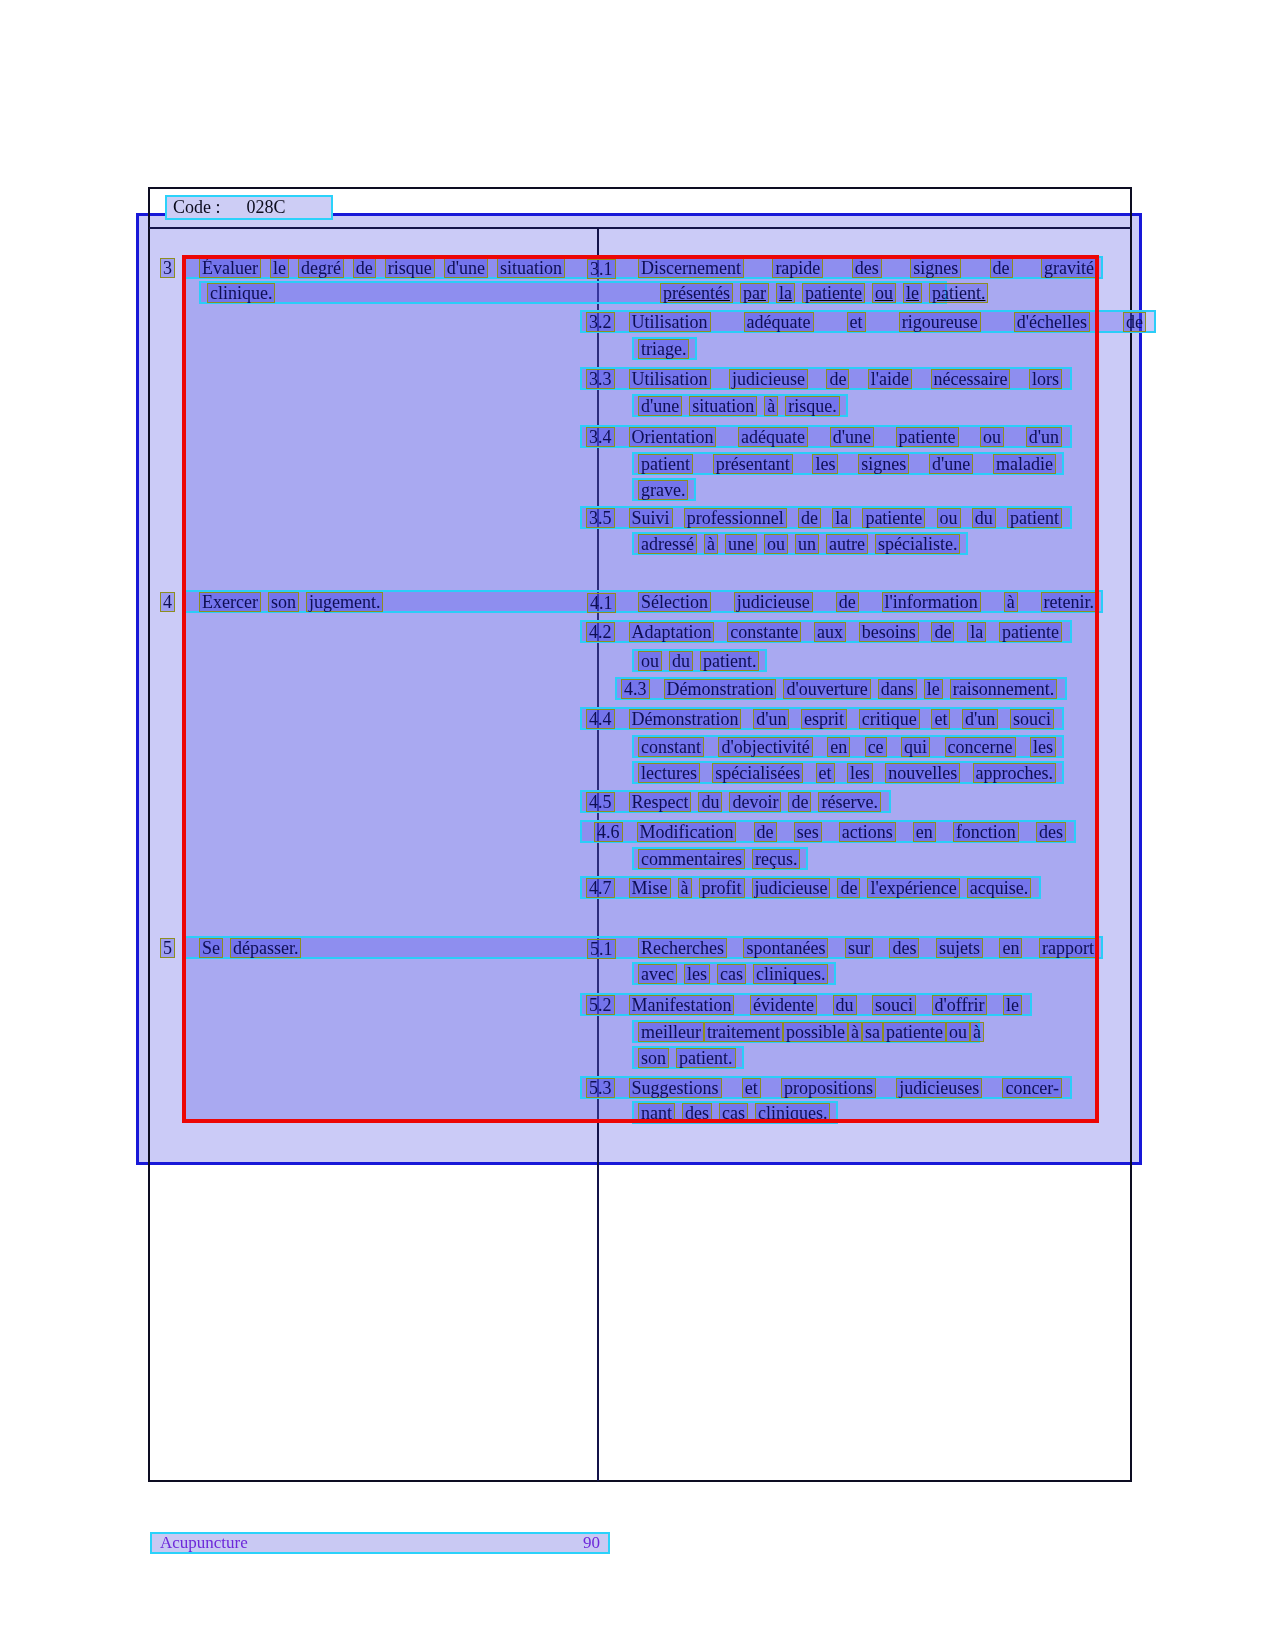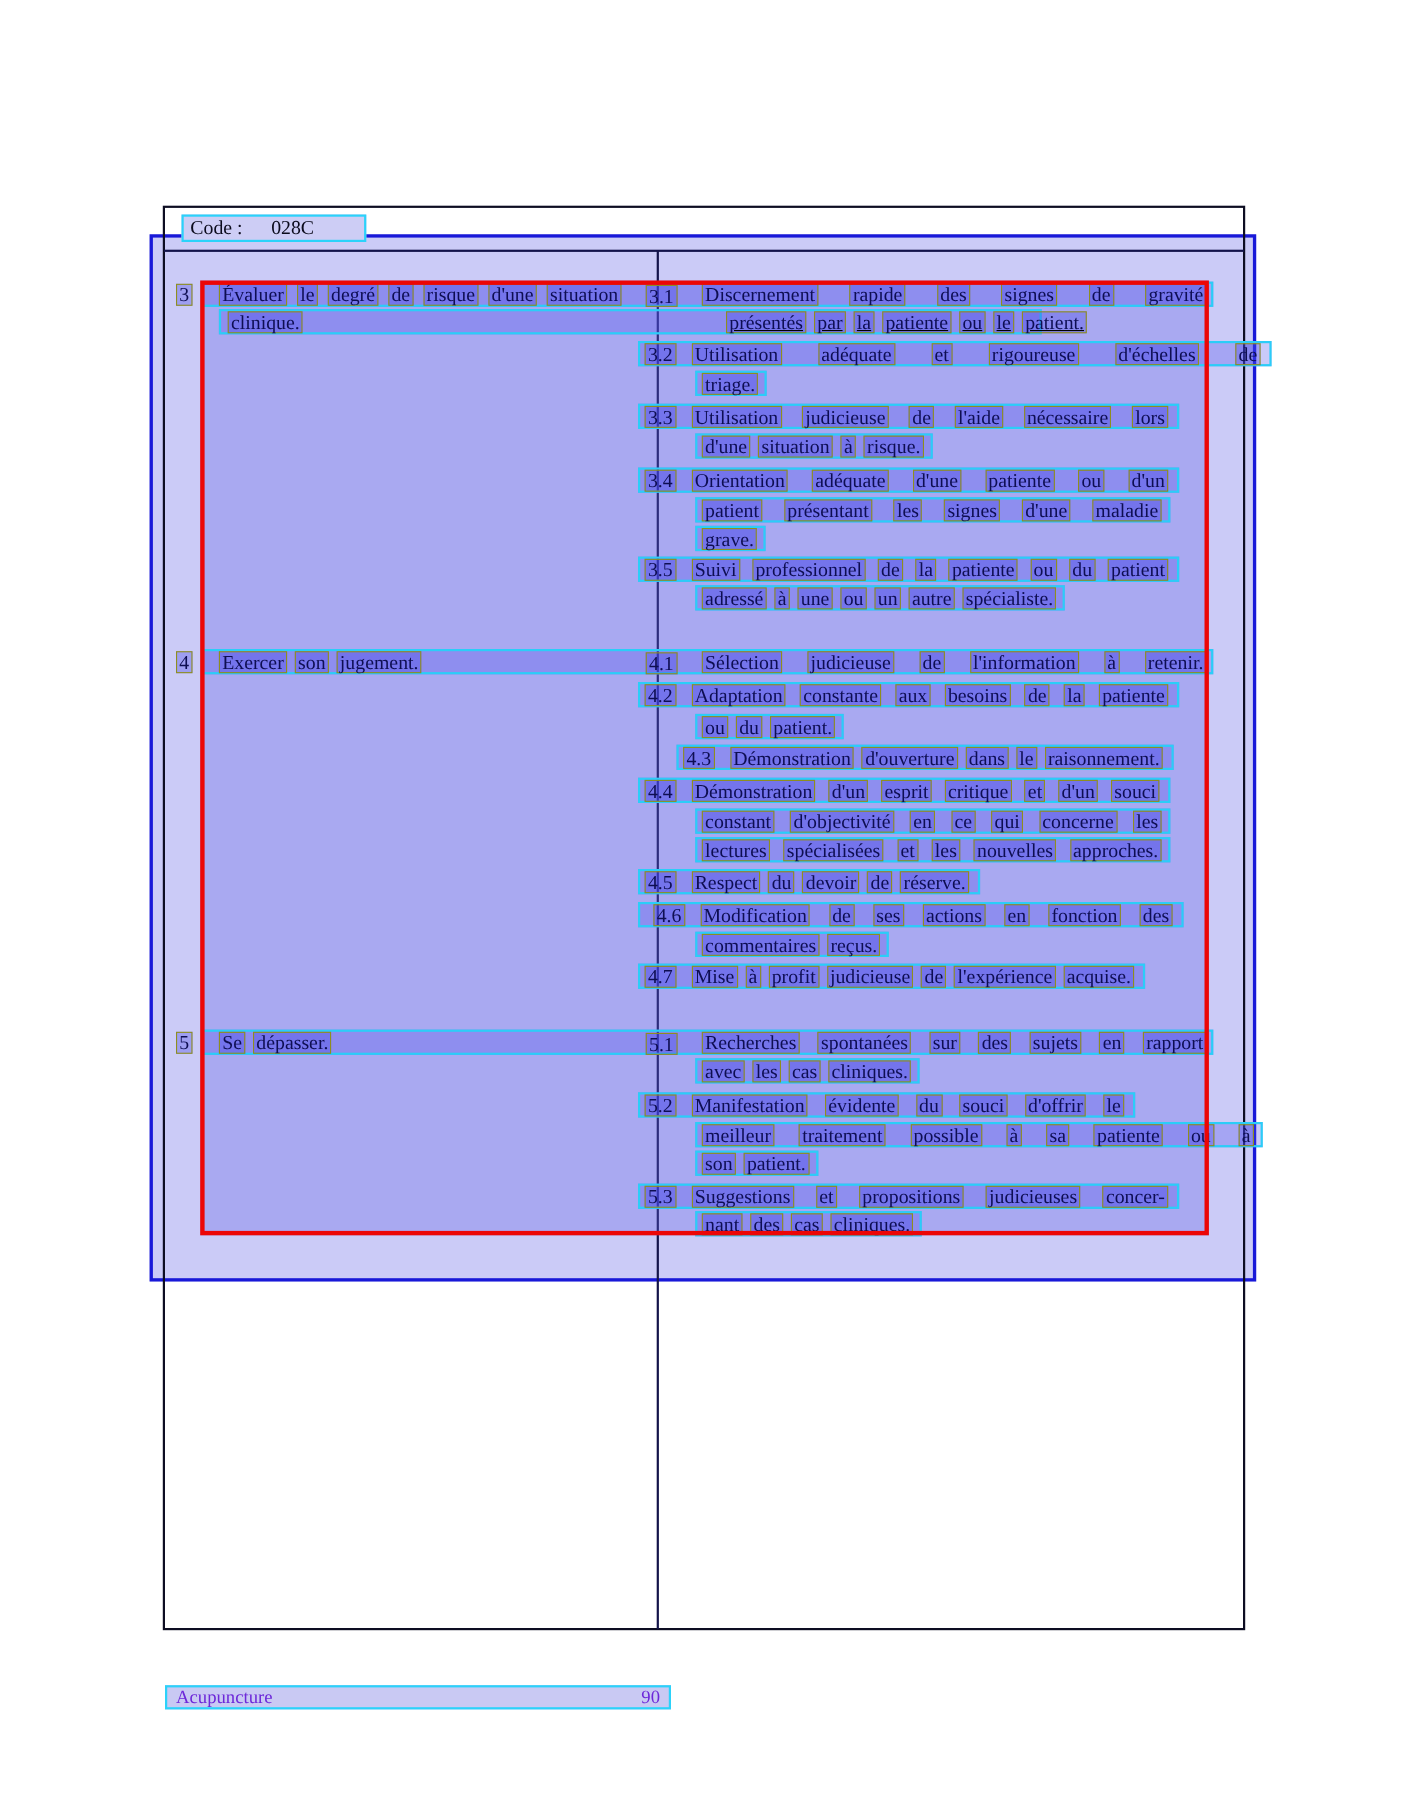--- a/index.html
+++ b/index.html
@@ -331,21 +331,21 @@
         <span class="w">5.2</span>
         <div class="zrow just" style="margin-left: 14px; flex: 1 1 0%; margin-right: 8px;">
           <span class="w">Manifestation</span>
           <span class="w">évidente</span>
           <span class="w">du</span>
           <span class="w">souci</span>
           <span class="w">d'offrir</span>
           <span class="w">le</span>
         </div>
       </div>
-      <div class="bar" style="top: 1020px; left: 632px; padding-left: 4px; padding-right: 6px; width: 516px;">
+      <div class="bar" style="top: 1020px; left: 632px; padding-left: 4px; padding-right: 6px; width: 348px;">
         <div class="zrow just" style="flex: 1 1 0%;">
           <span class="w">meilleur</span>
           <span class="w">traitement</span>
           <span class="w">possible</span>
           <span class="w">à</span>
           <span class="w">sa</span>
           <span class="w">patiente</span>
           <span class="w">ou</span>
           <span class="w">à</span>
         </div>

